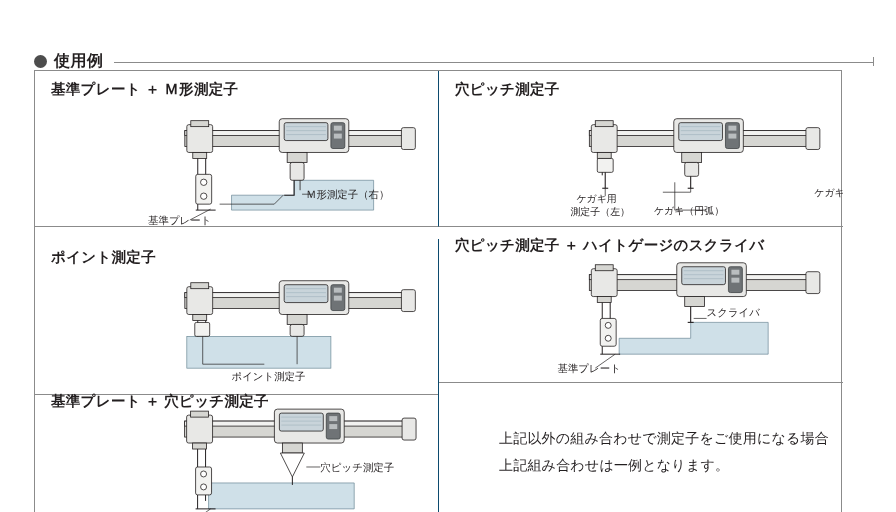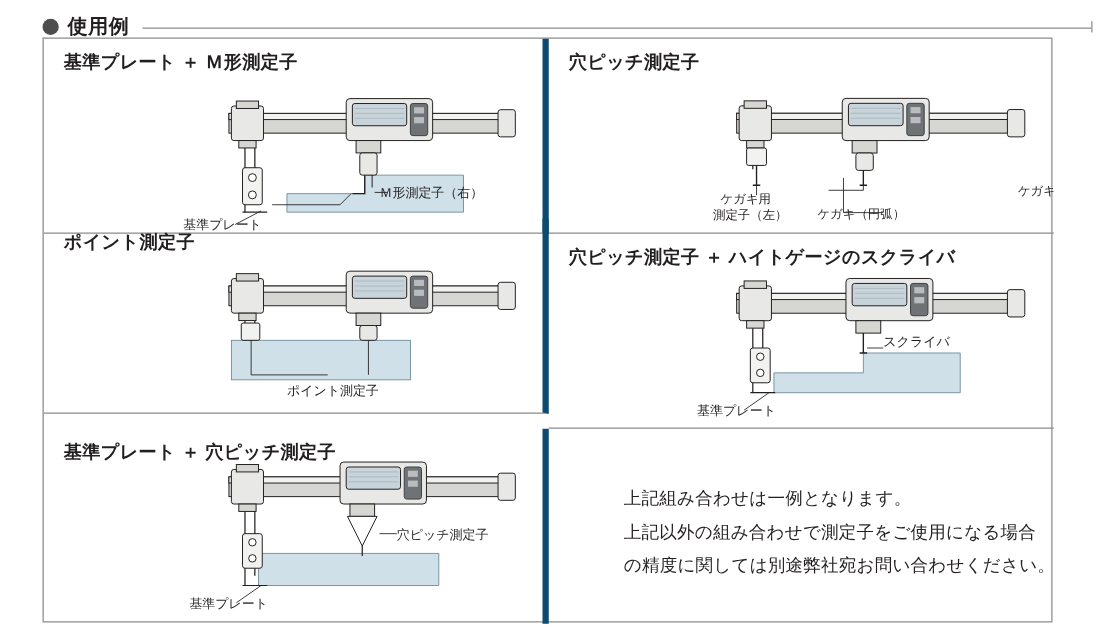--- a/index.html
+++ b/index.html
@@ -11,20 +11,21 @@
     width: 896px;
     height: 512px;
     font-family: "Liberation Sans", sans-serif;
     color: #231f20;
     overflow: hidden;
   }
   .page {
     position: relative;
     width: 896px;
     height: 436px;
+    margin-top: 40px;
   }
 
   
   .header {
     position: absolute;
     left: 34px;
     top: 8px;
     width: 840px;
     height: 26px;
     display: flex;
@@ -67,26 +68,26 @@
     width: 808px;
     height: 468px;
     border: 1px solid #8b8b8b;
     box-sizing: border-box;
   }
   .cell {
     position: absolute;
     box-sizing: border-box;
     overflow: hidden;
   }
-  .cell.b-r { border-right: 5px solid #0c4a6e; }
+  .cell.b-r { border-right: 1px solid #0c4a6e; }
   .cell.b-b { border-bottom: 1px solid #8b8b8b; }
 
   .c-tl { left: 0;    top: 0;    width: 404px; height: 156px; }
   .c-tr { left: 404px;top: 0;    width: 404px; height: 156px; }
-  .c-ml { left: 0;    top: 144px;width: 404px; height: 156px; }
+  .c-ml { left: 0;    top: 168px;width: 404px; height: 156px; }
   .c-mr { left: 404px;top: 156px;width: 404px; height: 156px; }
   .c-bl { left: 0;    top: 312px;width: 404px; height: 156px; }
   .c-br { left: 404px;top: 312px;width: 404px; height: 156px; }
 
   .celltitle {
     position: absolute;
     left: 16px;
     top: 9px;
     font-size: 14.5px;
     font-weight: bold;
@@ -328,20 +329,19 @@
 
           <path d="M156 140 L176 126" stroke-width="0.7"></path>
         </g>
         <text x="286" y="88" font-size="10.5">穴ピッチ測定子</text>
         <text x="118" y="144" font-size="10.5">基準プレート</text>
       </svg>
     </div>
 
     <div class="cell c-br">
       <div class="notes">
+        <div>上記以外の組み合わせで測定子をご使用になる場合</div>
         <div>上記組み合わせは一例となります。</div>
-        <div>上記以外の組み合わせで測定子をご使用になる場合</div>
-        <div>の精度に関しては別途弊社宛お問い合わせください。</div>
       </div>
     </div>
 
   </div>
 </div>
 
 </body></html>

